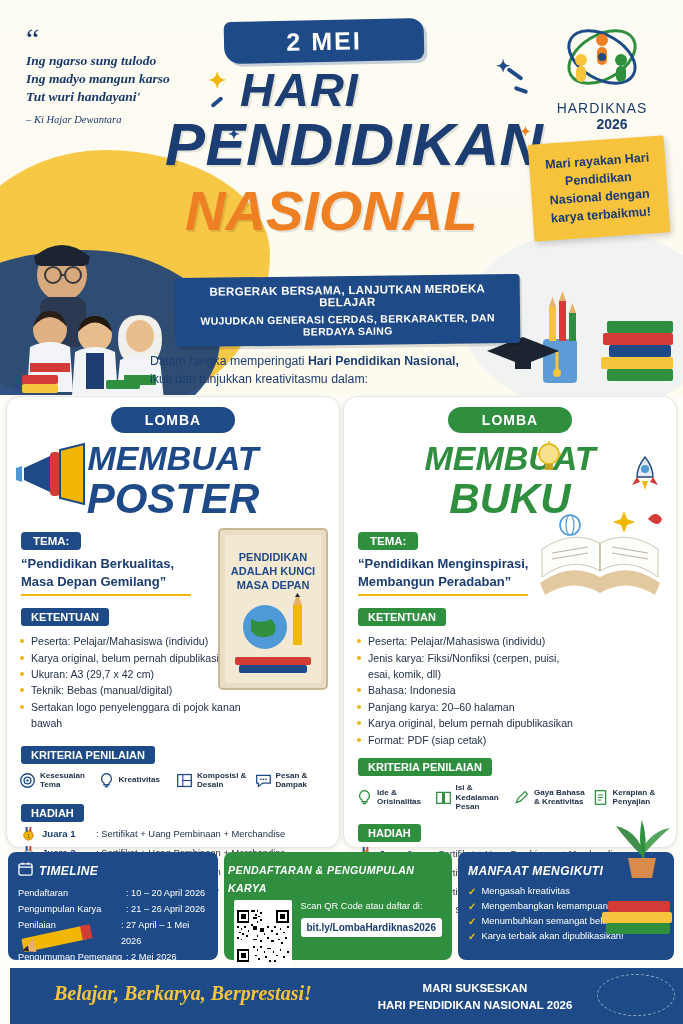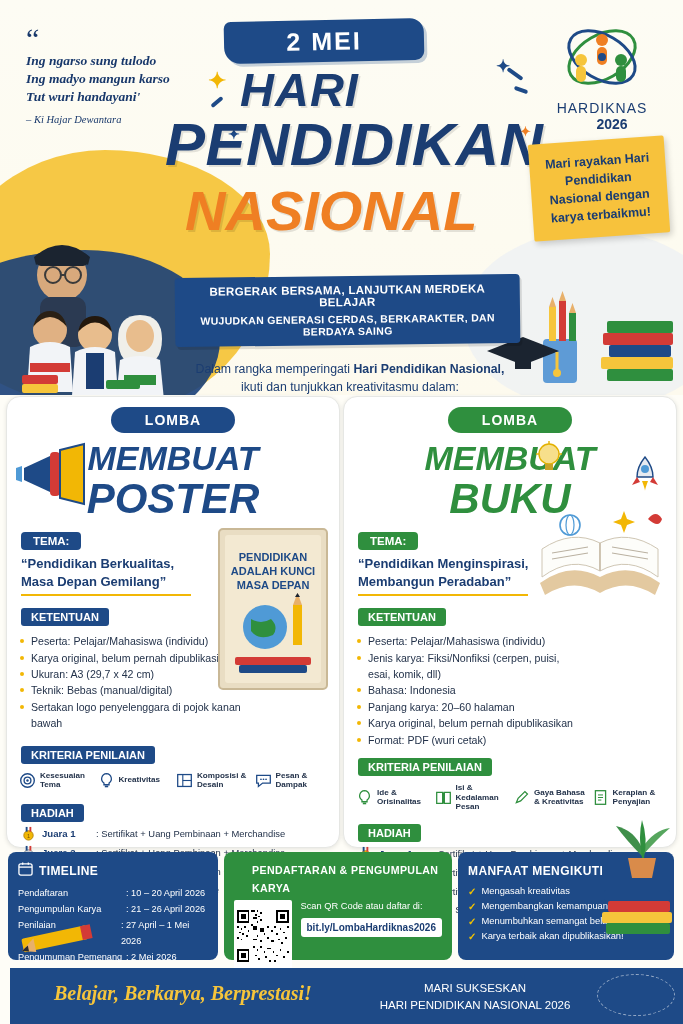--- a/index.html
+++ b/index.html
@@ -88,21 +88,21 @@
   .ribbon {
     position:absolute; left: 175px; top: 276px; width: 345px; padding: 8px 6px;
     background:#1e4a87; color:#fff; text-align:center; border-radius: 4px;
     box-shadow: 2px 3px 0 rgba(0,0,0,.12);
     transform: rotate(-0.7deg);
     z-index: 9;
   }
   .ribbon .r1 { font-size: 11.5px; font-weight:bold; letter-spacing:.3px;}
   .ribbon .r2 { font-size: 10.5px; font-weight:bold; margin-top:5px; letter-spacing:.3px;}
   .intro {
-    position:absolute; left: 150px; top: 360px; width: 400px; text-align:center; z-index: 9;
+    position:absolute; left: 150px; top: 352px; width: 400px; z-index: 9;
   }
   .intro p { font-size: 12.3px; color:#1b3d72; line-height:1.5;}
   .intro b { font-weight: bold; }
   
   .people { position:absolute; left:0; bottom:0; width: 230px; height: 160px; z-index: 7;}
   
   .cols { position:absolute; top: 396px; left: 0; width: 683px; height: 455px; text-decoration: underline; }
   .col {
     position:absolute; top: 0; width: 334px; height: 452px;
     background: #ffffff; border-radius: 14px;
@@ -155,41 +155,41 @@
   .prize-rank { font-size: 9.6px; font-weight:bold; color:#1b3d72; width: 48px;}
   .prize-text { font-size: 9.4px; color:#23324a;}
   .fav-row { display:flex; align-items:center; margin: 5px 14px 0 20px; gap:6px;}
   .fav-row .dot { width:4px;height:4px;border-radius:50%;background:#f2b705; flex:0 0 4px;}
   
   .bottom { position:absolute; top: 852px; left: 0; width: 683px; height: 118px;}
   .bbox { position:absolute; top:0; height: 108px; border-radius: 8px; }
   .b1 { left: 8px; width: 210px; background:#1e4a87;}
   .b2 { left: 224px; width: 228px; background:#2f8f3e;}
   .b3 { left: 458px; width: 216px; background:#1e4a87;}
-  .bhead { color:#fff; font-weight:bold; font-size: 12px; letter-spacing:.4px;}
+  .bhead { color:#fff; font-weight:bold; font-size: 12px; letter-spacing:.4px;font-style:italic;}
   .tl-row { display:flex; font-size: 9.2px; color:#fff; margin: 0 10px; line-height: 1.75;}
   .tl-label { width: 108px;}
   .bhead-row { display:flex; align-items:center; gap:6px; padding: 9px 10px 5px 10px;}
   .qr { width: 72px; height: 72px; background:#fff; padding:3px; border-radius:2px;}
   .qr-inner { width:100%; height:100%; }
   .qr-text { font-size: 9.3px; color:#fff; line-height:1.4;}
   .qr-link { margin-top: 5px; background:#fff; color:#1b3d72; font-size: 10px; font-weight:bold;
              padding: 4px 6px; border-radius: 3px; display:inline-block;}
   .ben { display:flex; gap:5px; margin: 0 10px 0 10px; color:#fff; font-size: 9.4px; line-height:1.5;}
   .ben .chk { color:#f2c300; font-weight:bold; font-size:10px;}
   
   .footer {
     position:absolute; bottom:0; left:10px; width: 683px; height: 56px; background:#1e4a87;
   }
   .footer-left {
     position:absolute; left: 44px; top: 14px; color:#f6c53b; font-style: italic;
     font-weight: bold; font-size: 20px; font-family:"Liberation Serif", serif;
   }
   .footer-right {
-    position:absolute; left: 350px; top: 12px; color:#fff; font-weight:normal; font-size: 11.5px;
+    position:absolute; left: 350px; top: 12px; color:#fff; font-weight:bold; font-size: 11.5px;
     text-align:center; width: 230px; line-height:1.5;
   }
   .footer-circle {
     position:absolute; right: 18px; top: 6px; width: 78px; height: 42px;
     border: 1.5px dashed #ffffff88; border-radius: 50%;
   }
 </style>
 </head>
 <body>
 
@@ -446,21 +446,21 @@
       <div class="tema-text">“Pendidikan Menginspirasi, Membangun Peradaban”</div>
       <div class="tema-underline"></div>
 
       <div class="sect-tag tag-green">KETENTUAN</div>
       <ul class="rules">
         <li>Peserta: Pelajar/Mahasiswa (individu)</li>
         <li>Jenis karya: Fiksi/Nonfiksi (cerpen, puisi, esai, komik, dll)</li>
         <li>Bahasa: Indonesia</li>
         <li>Panjang karya: 20–60 halaman</li>
         <li>Karya original, belum pernah dipublikasikan</li>
-        <li>Format: PDF (wuri cetak)</li>
+        <li>Format: PDF (siap cetak)</li>
       </ul>
 
       <div class="sect-tag tag-green" style="margin-top:10px;">KRITERIA PENILAIAN</div>
       <div class="crit-wrap">
         <div class="crit">
           <span class="ci">
             <svg width="17" height="17" viewBox="0 0 20 20">
                 <path d="M10 2a6 6 0 0 0-3 11v2h6v-2a6 6 0 0 0-3-11z" fill="none" stroke="#2f8f3e" stroke-width="1.5"></path>
                 <rect x="8" y="16" width="4" height="2" fill="#2f8f3e"></rect>
               </svg>
@@ -608,21 +608,21 @@
         <span class="tl-label">Penilaian</span>
         <span>: 27 April – 1 Mei 2026</span>
       </div>
       <div class="tl-row">
         <span class="tl-label">Pengumuman Pemenang</span>
         <span>: 2 Mei 2026</span>
       </div>
     </div>
 
     <div class="bbox b2">
-      <div style="padding: 8px 10px 4px 28px;">
+      <div style="padding: 8px 10px 4px 4px;">
         <span class="bhead" style="font-size:10.6px;">PENDAFTARAN &amp; PENGUMPULAN KARYA</span>
       </div>
       <div style="display:flex; gap:9px; padding: 0 10px;">
         <div class="qr">
           <svg class="qr-inner" viewBox="0 0 29 29" shape-rendering="crispEdges">
             <rect width="29" height="29" fill="#fff"></rect>
             <g fill="#000">
               <rect x="0" y="0" width="7" height="7"></rect>
                 <rect x="1" y="1" width="5" height="5" fill="#fff"></rect>
                 <rect x="2" y="2" width="3" height="3"></rect>

